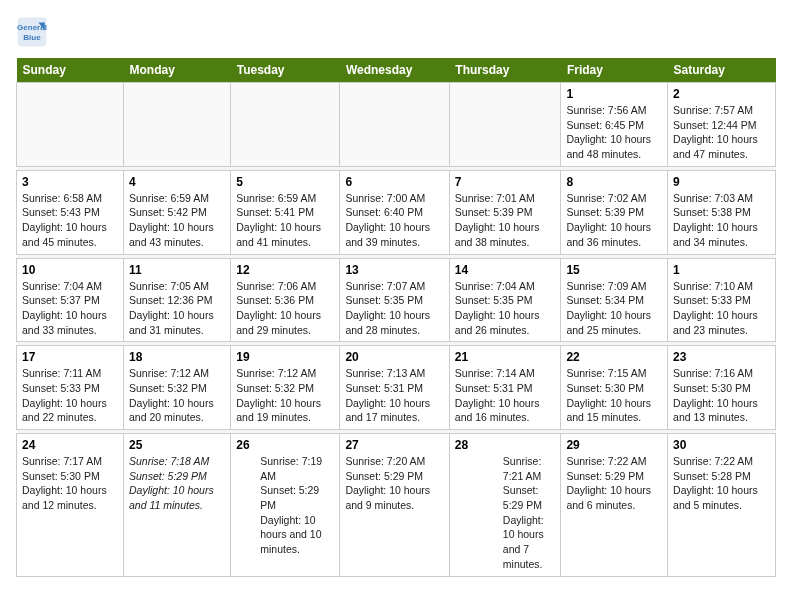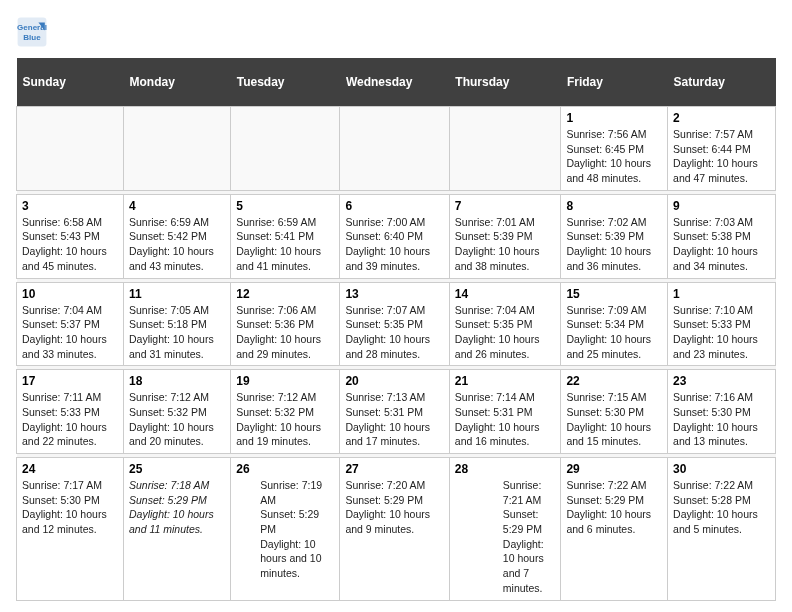--- a/index.html
+++ b/index.html
@@ -45,24 +45,24 @@
     .location {
       font-size: 14px;
       color: #555;
     }
     .calendar {
       width: 100%;
       border-collapse: collapse;
       font-size: 11px;
     }
     .calendar th {
-      background-color: #404040;
+      background-color: #4d7c0f;
       color: #fff;
       text-align: left;
-      padding: 17px 6px;
+      padding: 5px 6px;
       font-size: 12px;
       font-weight: bold;
     }
     .calendar td {
       border: 1px solid #ccc;
       vertical-align: top;
       padding: 4px 5px;
       width: 113px;
       min-height: 80px;
       background: #fff;
@@ -134,21 +134,21 @@
         <td class="empty"></td>
         <td>
           <span class="day-num">1</span>
           <div class="day-info" style="white-space: pre-line;">Sunrise: 7:56 AM
 Sunset: 6:45 PM
 Daylight: 10 hours and 48 minutes.</div>
         </td>
         <td>
           <span class="day-num">2</span>
           <div class="day-info" style="white-space: pre-line;">Sunrise: 7:57 AM
-Sunset: 6:44 PM
+Sunset: 12:44 PM
 Daylight: 10 hours and 47 minutes.</div>
         </td>
       </tr>
       <tr class="row-divider">
         <td colspan="7"></td>
       </tr>
       <tr>
         <td>
           <span class="day-num">3</span>
           <div class="day-info" style="white-space: pre-line;">Sunrise: 6:58 AM
@@ -198,21 +198,21 @@
       <tr>
         <td>
           <span class="day-num">10</span>
           <div class="day-info" style="white-space: pre-line;">Sunrise: 7:04 AM
 Sunset: 5:37 PM
 Daylight: 10 hours and 33 minutes.</div>
         </td>
         <td>
           <span class="day-num">11</span>
           <div class="day-info" style="white-space: pre-line;">Sunrise: 7:05 AM
-Sunset: 5:18 PM
+Sunset: 12:36 PM
 Daylight: 10 hours and 31 minutes.</div>
         </td>
         <td>
           <span class="day-num">12</span>
           <div class="day-info" style="white-space: pre-line;">Sunrise: 7:06 AM
 Sunset: 5:36 PM
 Daylight: 10 hours and 29 minutes.</div>
         </td>
         <td>
           <span class="day-num">13</span>

